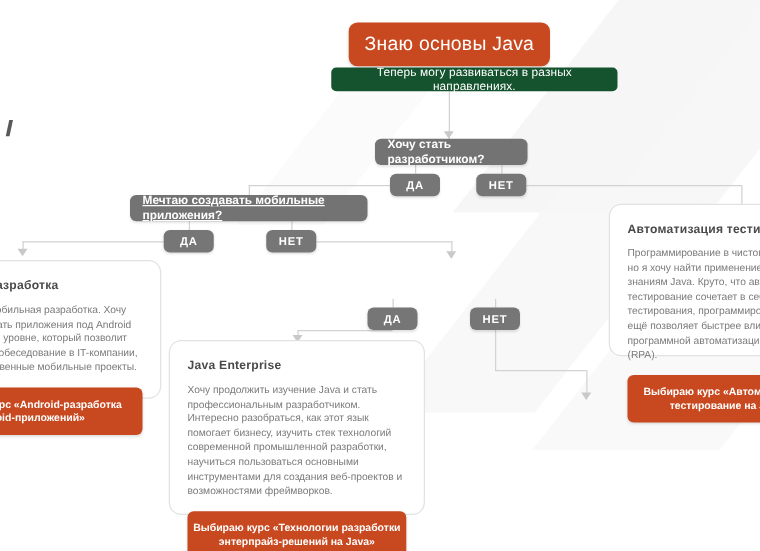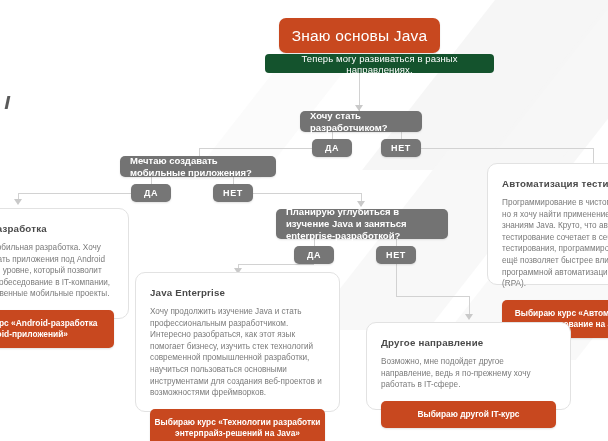--- a/index.html
+++ b/index.html
@@ -48,21 +48,21 @@
   #root-caption{left:265px;top:54px;width:229px;height:19px;}
 
   
   .q-pill{
     position:absolute;background:#737373;color:#fff;border-radius:5px;
     display:flex;align-items:center;justify-content:center;text-align:left;
     font-size:9.5px;font-weight:bold;line-height:12px;padding:0 10px;
     box-sizing:border-box;box-shadow:0 1px 2px rgba(0,0,0,.10);
   }
   #q1{left:300px;top:111px;width:122px;height:21px;}
-  #q2{left:120px;top:156px;width:156px;height:21px;}
+  #q2{left:104px;top:156px;width:190px;height:21px;text-decoration:underline;}
   #q3{left:276px;top:209px;width:172px;height:30px;}
 
   
   .yn{
     position:absolute;background:#767676;color:#fff;border-radius:5px;
     display:flex;align-items:center;justify-content:center;
     font-size:9px;font-weight:bold;letter-spacing:.6px;
     box-shadow:0 1px 2px rgba(0,0,0,.12);
   }
   #q1-yes{left:312px;top:139px;width:40px;height:18px;}
@@ -148,21 +148,20 @@
   <div class="gray-bar" id="root-caption">Теперь могу развиваться в разных направлениях.</div>
 
   <div class="q-pill" id="q1">Хочу стать разработчиком?</div>
   <div class="yn" id="q1-yes">ДА</div>
   <div class="yn" id="q1-no">НЕТ</div>
 
   <div class="q-pill" id="q2">Мечтаю создавать мобильные приложения?</div>
   <div class="yn" id="q2-yes">ДА</div>
   <div class="yn" id="q2-no">НЕТ</div>
 
-  <div class="q-pill" id="q3">Планирую углубиться в изучение Java и заняться enterprise-разработкой?</div>
   <div class="yn" id="q3-yes">ДА</div>
   <div class="yn" id="q3-no">НЕТ</div>
 
   <div class="card" id="card-android">
     <div class="card-title">Мобильная разработка</div>
     <div class="card-body">Мне интересна мобильная разработка. Хочу научиться создавать приложения под Android при этом на таком уровне, который позволит успешно пройти собеседование в IT-компании, и создавать собственные мобильные проекты.</div>
     <button class="cta">Выбираю курс «Android-разработка Android-приложений»</button>
   </div>
 
   <div class="card" id="card-testing">
@@ -170,19 +169,14 @@
     <div class="card-body">Программирование в чистом виде — не моё, но я хочу найти применение полученным мной знаниям Java. Круто, что автоматизированное тестирование сочетает в себе знания ручного тестирования, программирования на Java, а ещё позволяет быстрее влиться в тему программной автоматизации бизнес-процессов (RPA).</div>
     <button class="cta">Выбираю курс «Автоматизированное тестирование на Java (QA)»</button>
   </div>
 
   <div class="card" id="card-enterprise">
     <div class="card-title">Java Enterprise</div>
     <div class="card-body">Хочу продолжить изучение Java и стать профессиональным разработчиком. Интересно разобраться, как этот язык помогает бизнесу, изучить стек технологий современной промышленной разработки, научиться пользоваться основными инструментами для создания веб-проектов и возможностями фреймворков.</div>
     <button class="cta">Выбираю курс «Технологии разработки энтерпрайз-решений на Java»</button>
   </div>
 
-  <div class="card" id="card-other">
-    <div class="card-title">Другое направление</div>
-    <div class="card-body">Возможно, мне подойдет другое направление, ведь я по-прежнему хочу работать в IT-сфере.</div>
-    <button class="cta">Выбираю другой IT-курс</button>
-  </div>
 
 </div>
 
 </body></html>

